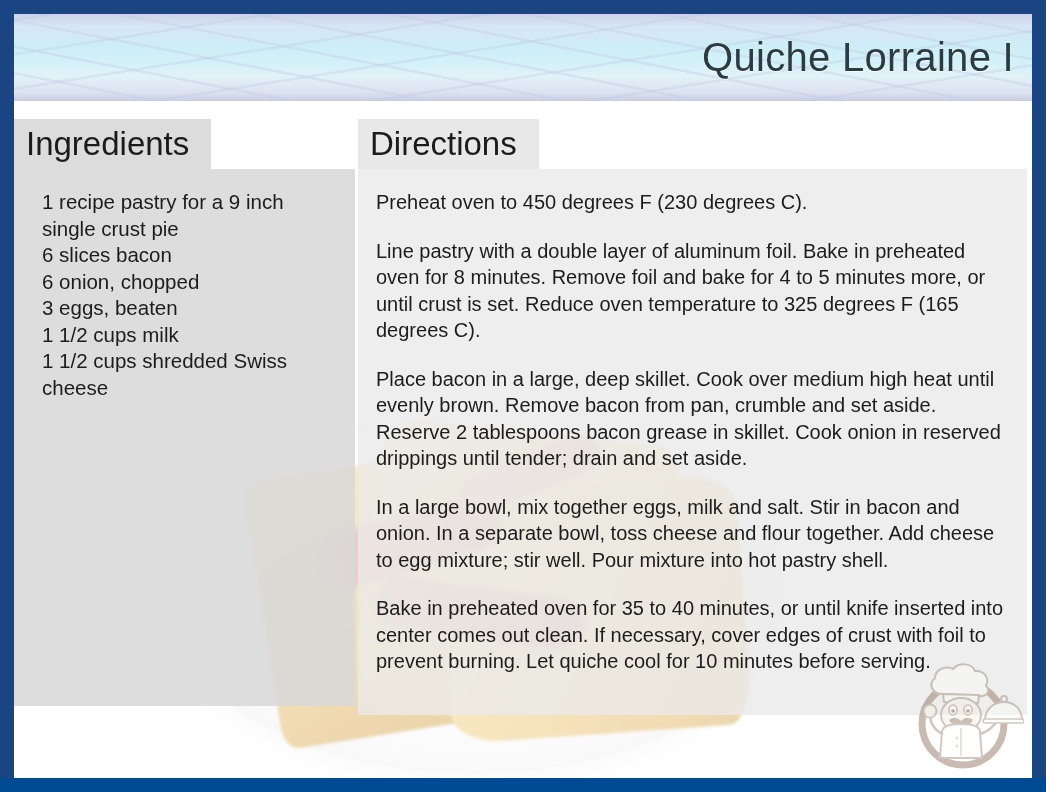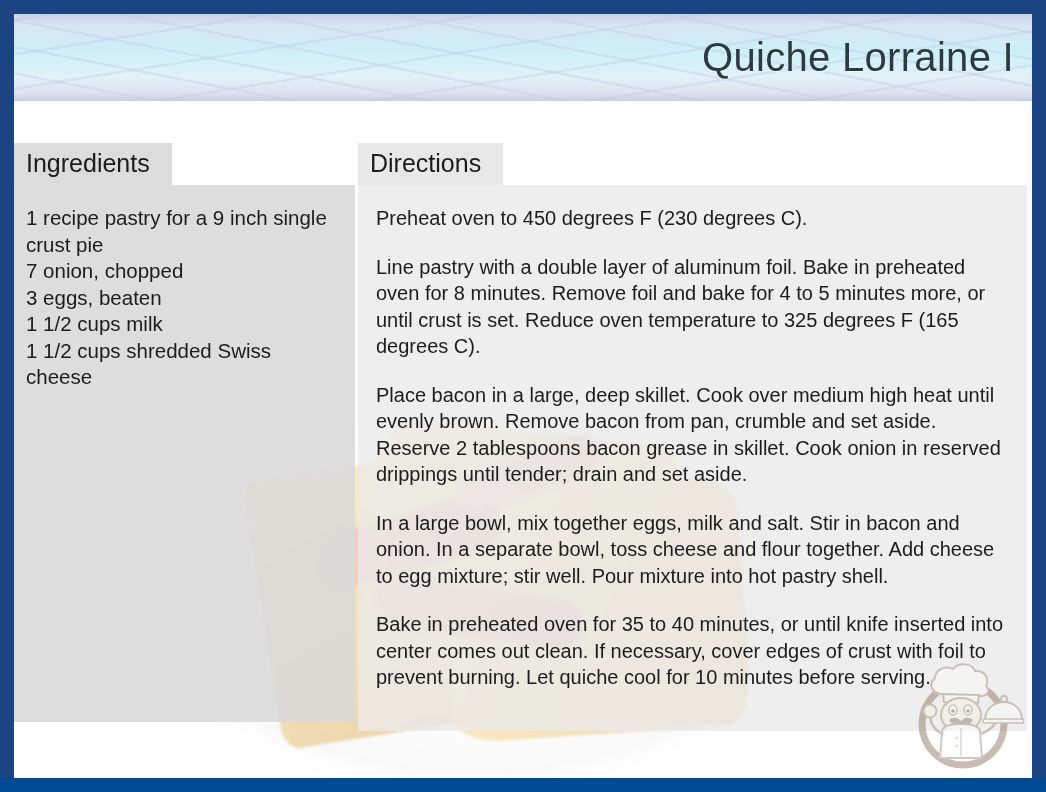--- a/index.html
+++ b/index.html
@@ -155,35 +155,34 @@
   
   .col {
     position: absolute;
     top: 119px;
   }
   .col-left  { left: 0px;   width: 341px; }
   .col-right { left: 344px; width: 669px; }
 
   .section-heading {
     display: inline-block;
-    font-size: 25px;
+    font-size: 33px;
     font-weight: 400;
     color: #1b1b1b;
     line-height: 1.0;
     padding: 8px 22px 9px 12px;
     background: #e2e2e2;
     white-space: nowrap;
-    margin-top: 24px;
   }
   .heading-left  { background: #dcdcdc; }
   .heading-right { background: #e8e8e8; }
 
   .panel {
     margin-top: 0;
-    padding: 20px 14px 28px 12px;
+    padding: 20px 14px 28px 28px;
     box-sizing: border-box;
   }
   .panel-left {
     background: rgba(216,216,216,0.88);
     min-height: 537px;
   }
   .panel-right {
     background: rgba(234,234,234,0.80);
     min-height: 537px;
     padding-left: 18px;
@@ -239,21 +238,22 @@
     </div>
 
     <div class="banner" style="top:0;">
       <div class="banner-title">Quiche Lorraine I</div>
     </div>
 
     <div class="col col-left" style="top:105px;">
       <div class="section-heading heading-left">Ingredients</div>
       <div class="panel panel-left">
         <div class="ingredient-line">1 recipe pastry for a 9 inch single crust pie</div>
-        <div class="ingredient-line">7 onion, chopped</div>
+        <div class="ingredient-line">6 slices bacon</div>
+        <div class="ingredient-line">6 onion, chopped</div>
         <div class="ingredient-line">3 eggs, beaten</div>
         <div class="ingredient-line">1 1/2 cups milk</div>
         <div class="ingredient-line">1 1/2 cups shredded Swiss cheese</div>
       </div>
     </div>
 
     <div class="col col-right" style="top:105px;">
       <div class="section-heading heading-right">Directions</div>
       <div class="panel panel-right">
         <p class="direction-para">Preheat oven to 450 degrees F (230 degrees C).</p>

